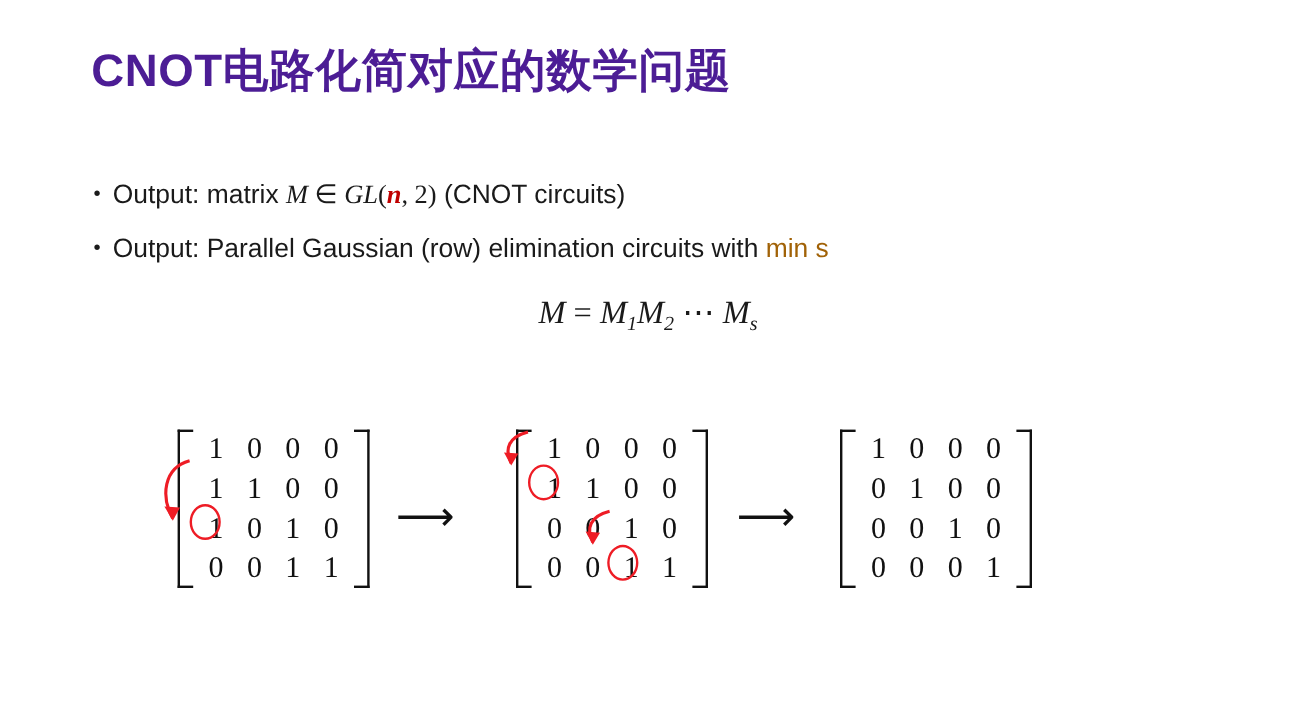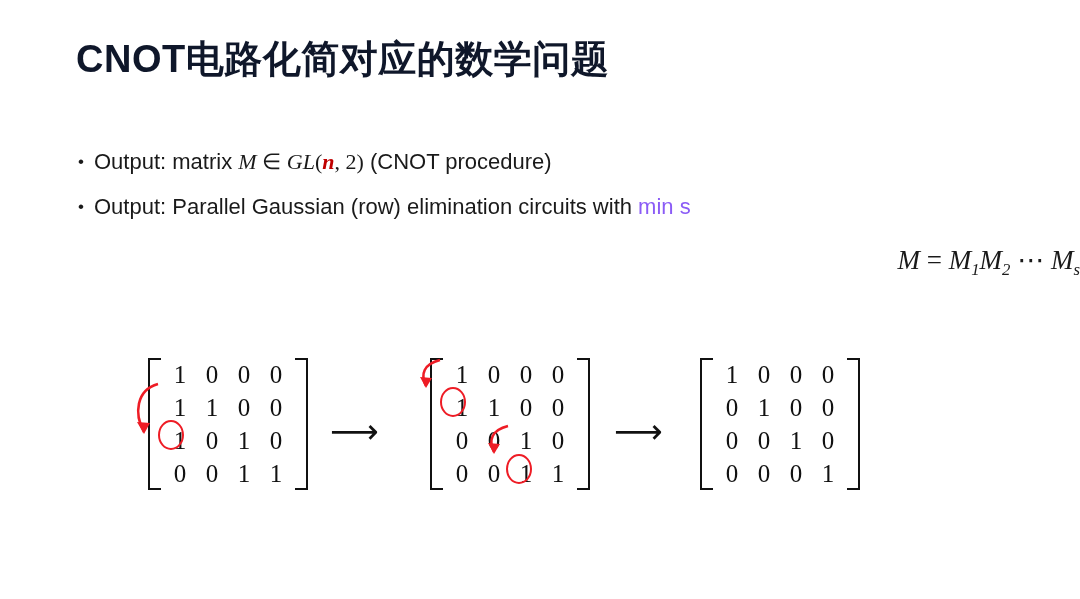--- a/index.html
+++ b/index.html
@@ -21,21 +21,21 @@
     width: 1080px;
     height: 599px;
   }
   .title {
     position: absolute;
     left: 76px;
     top: 34px;
     font-size: 38px;
     font-weight: bold;
     letter-spacing: 0.5px;
-    color: #0f172a;
+    color: #4c1d95;
     white-space: nowrap;
   }
   .bullets {
     position: absolute;
     left: 76px;
     top: 145px;
     width: 940px;
   }
   .bullet {
     position: relative;
@@ -60,31 +60,31 @@
   .mi-b {
     font-family: "Liberation Serif", serif;
     font-style: italic;
     font-weight: bold;
   }
   .mn {
     font-family: "Liberation Serif", serif;
     font-style: normal;
   }
   .accent-blue {
-    color: #8b5cf6;
+    color: #a16207;
   }
   .accent-red {
     color: #c00000;
   }
   .eq {
     position: absolute;
     left: 0;
     top: 244px;
     width: 1080px;
-    text-align: right;
+    text-align: center;
     font-family: "Liberation Serif", serif;
     font-style: italic;
     font-size: 27px;
     color: #1a1a1a;
   }
   .eq sub {
     font-size: 0.62em;
     font-style: italic;
   }
   .matrices {
@@ -161,21 +161,21 @@
 <body>
 
 <div class="slide">
 
   <div class="title">CNOT电路化简对应的数学问题</div>
 
   <div class="bullets">
 
     <div class="bullet">
       <span class="dot">•</span>
-      <span>Output: matrix </span><span class="mi">M</span><span class="mn"> ∈ </span><span class="mi">GL</span><span class="mn">(</span><span class="mi-b accent-red">n</span><span class="mn">, </span><span class="mn">2</span><span class="mn">)</span><span> (CNOT procedure)</span>
+      <span>Output: matrix </span><span class="mi">M</span><span class="mn"> ∈ </span><span class="mi">GL</span><span class="mn">(</span><span class="mi-b accent-red">n</span><span class="mn">, </span><span class="mn">2</span><span class="mn">)</span><span> (CNOT circuits)</span>
     </div>
 
     <div class="bullet">
       <span class="dot">•</span>
       <span>Output: Parallel Gaussian (row) elimination circuits with </span><span class="accent-blue">min s</span>
     </div>
 
   </div>
 
   <div class="eq">

